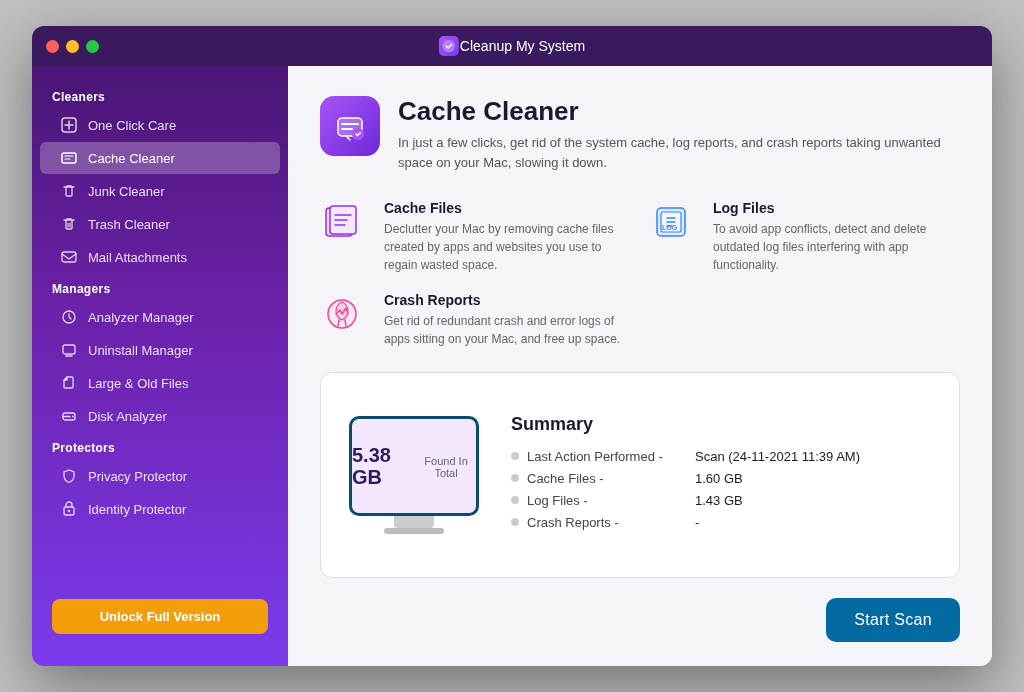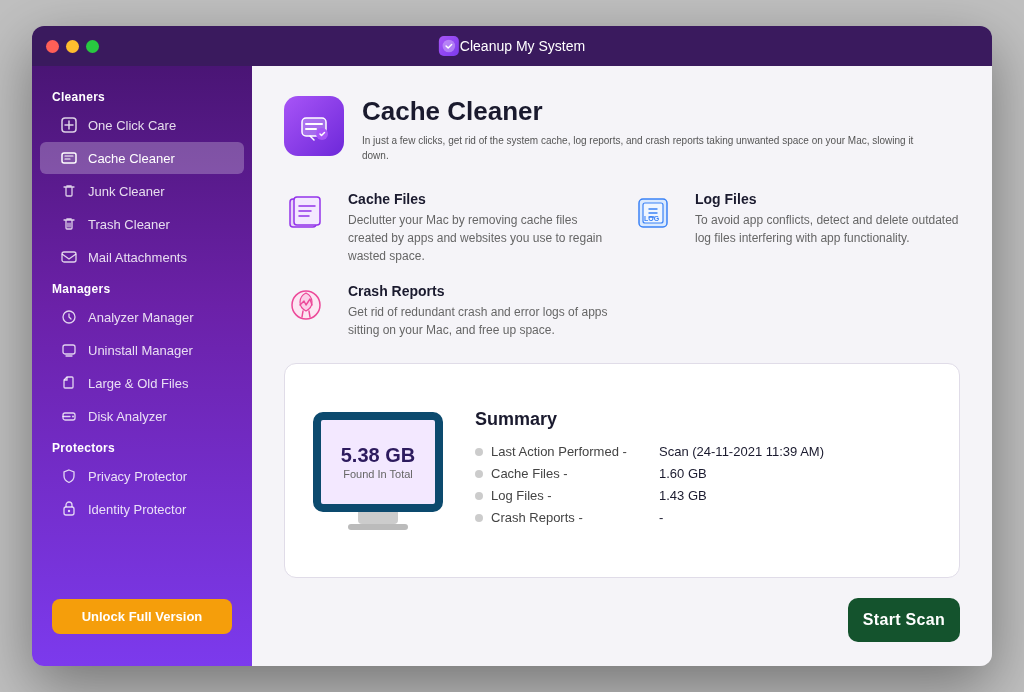--- a/index.html
+++ b/index.html
@@ -62,21 +62,21 @@
       align-items: center;
       justify-content: center;
       font-size: 11px;
     }
     .main-content {
       display: flex;
       flex: 1;
       overflow: hidden;
     }
     .sidebar {
-      width: 220px;
+      width: 256px;
       background: linear-gradient(180deg, #4a1575 0%, #6b21a8 40%, #7c3aed 100%);
       display: flex;
       flex-direction: column;
       padding: 16px 0;
       flex-shrink: 0;
     }
     .sidebar-section-label {
       color: white;
       font-size: 12px;
       font-weight: 700;
@@ -151,21 +151,21 @@
       width: 32px;
       height: 32px;
     }
     .page-title {
       font-size: 26px;
       font-weight: 700;
       color: #1a1a2e;
       margin-bottom: 6px;
     }
     .page-desc {
-      font-size: 10px;
+      font-size: 13px;
       color: #555;
       line-height: 1.5;
       max-width: 580px;
     }
     .features-grid {
       display: grid;
       grid-template-columns: 1fr 1fr;
       gap: 18px;
       margin-bottom: 24px;
     }
@@ -202,25 +202,25 @@
       align-items: center;
       gap: 32px;
       flex: 1;
     }
     .monitor-container {
       flex-shrink: 0;
     }
     .monitor {
       width: 130px;
       height: 100px;
-      border: 8px solid #0c4a6e;
+      border: 3px solid #0c4a6e;
       border-radius: 10px;
       background: #f3e8ff;
       display: flex;
-      flex-direction: column;
+      flex-direction: row;
       align-items: center;
       justify-content: center;
       position: relative;
     }
     .monitor-size {
       font-size: 20px;
       font-weight: 800;
       color: #2d1b5e;
       line-height: 1.1;
     }
@@ -274,27 +274,27 @@
     .summary-value {
       color: #1a1a2e;
       font-weight: 500;
     }
     .bottom-bar {
       display: flex;
       justify-content: flex-end;
       margin-top: 20px;
     }
     .start-scan-btn {
-      background: #14532d;
+      background: #0369a1;
       color: white;
       border: none;
       border-radius: 10px;
-      padding: 13px 15px;
+      padding: 13px 28px;
       font-size: 16px;
-      font-weight: 700;
+      font-weight: 400;
       cursor: pointer;
       letter-spacing: 0.3px;
     }
   </style>
 </head>
 <body>
 
 <div class="window">
 
   <div class="titlebar">

